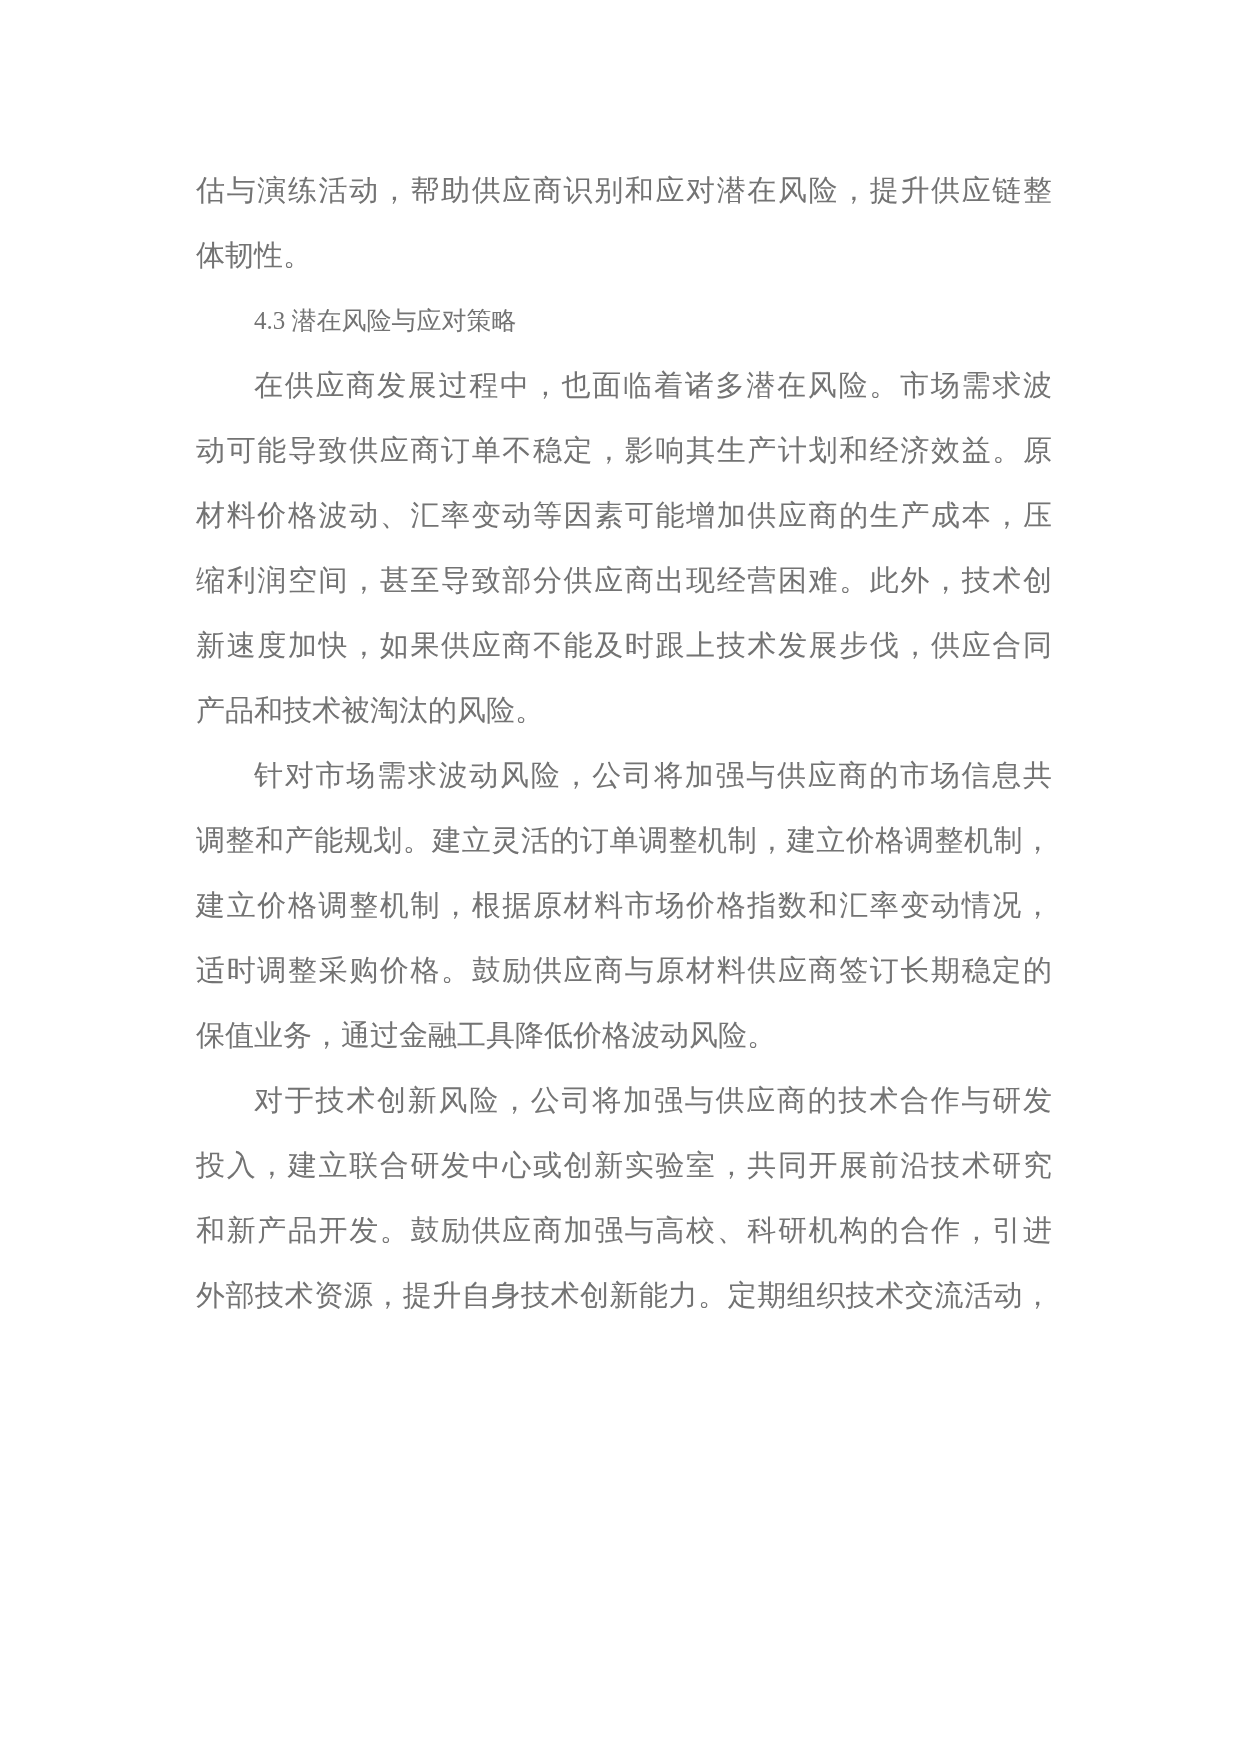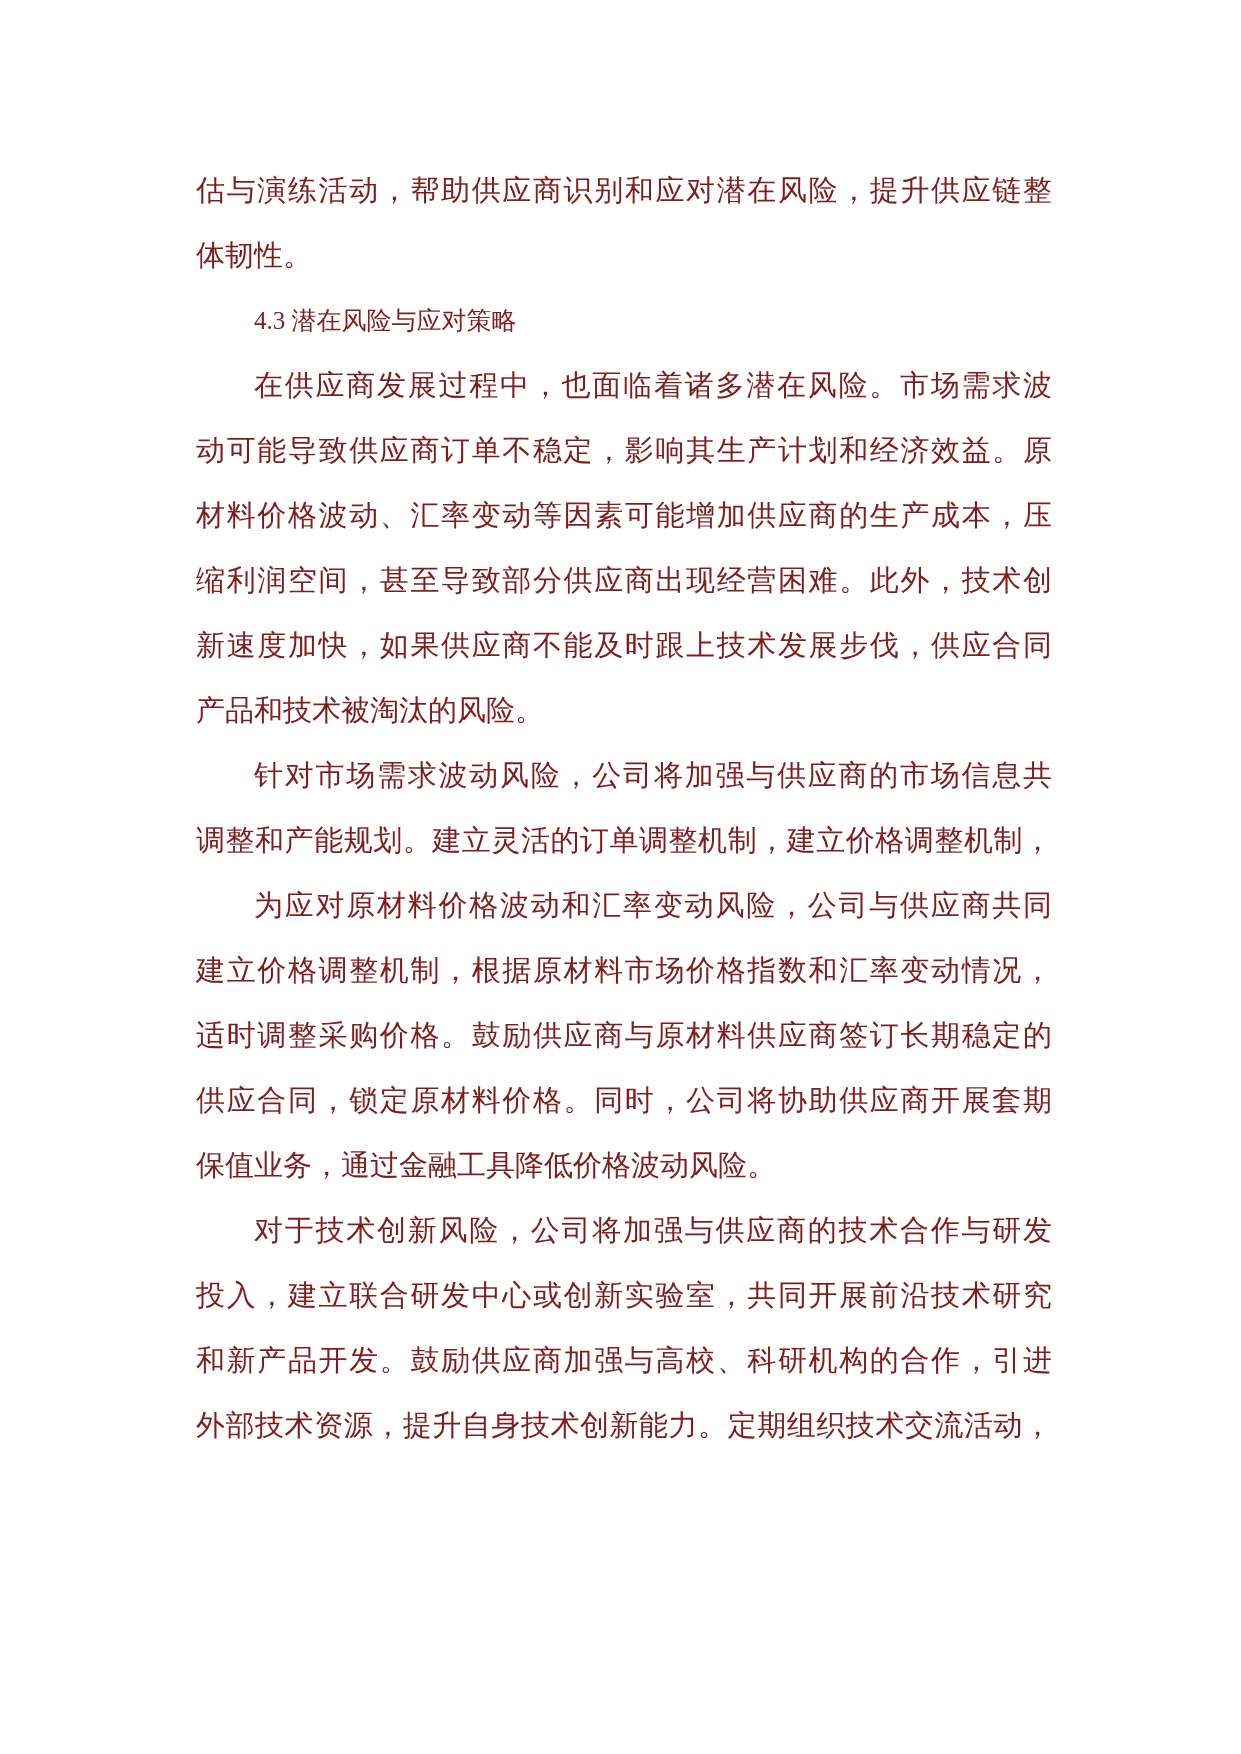--- a/index.html
+++ b/index.html
@@ -25,21 +25,21 @@
   .doc-body {
     position: absolute;
     left: 196px;
     top: 158px;
     width: 856px;
   }
   .line {
     height: 65px;
     line-height: 65px;
     font-size: 29px;
-    color: #7f1d1d;
+    color: #737373;
     text-align: left;
     white-space: normal;
   }
   .line.justify {
     text-align: justify;
     text-align-last: justify;
   }
   .line.indent {
     text-indent: 58px;
   }
@@ -56,23 +56,21 @@
       <div class="line">体韧性。</div>
       <div class="line indent heading">4.3 潜在风险与应对策略</div>
       <div class="line indent justify">在供应商发展过程中，也面临着诸多潜在风险。市场需求波</div>
       <div class="line justify">动可能导致供应商订单不稳定，影响其生产计划和经济效益。原</div>
       <div class="line justify">材料价格波动、汇率变动等因素可能增加供应商的生产成本，压</div>
       <div class="line justify">缩利润空间，甚至导致部分供应商出现经营困难。此外，技术创</div>
       <div class="line justify">新速度加快，如果供应商不能及时跟上技术发展步伐，供应合同</div>
       <div class="line">产品和技术被淘汰的风险。</div>
       <div class="line indent justify">针对市场需求波动风险，公司将加强与供应商的市场信息共</div>
       <div class="line justify">调整和产能规划。建立灵活的订单调整机制，建立价格调整机制，</div>
-      <div class="line indent justify">为应对原材料价格波动和汇率变动风险，公司与供应商共同</div>
       <div class="line justify">建立价格调整机制，根据原材料市场价格指数和汇率变动情况，</div>
       <div class="line justify">适时调整采购价格。鼓励供应商与原材料供应商签订长期稳定的</div>
-      <div class="line justify">供应合同，锁定原材料价格。同时，公司将协助供应商开展套期</div>
       <div class="line">保值业务，通过金融工具降低价格波动风险。</div>
       <div class="line indent justify">对于技术创新风险，公司将加强与供应商的技术合作与研发</div>
       <div class="line justify">投入，建立联合研发中心或创新实验室，共同开展前沿技术研究</div>
       <div class="line justify">和新产品开发。鼓励供应商加强与高校、科研机构的合作，引进</div>
       <div class="line justify">外部技术资源，提升自身技术创新能力。定期组织技术交流活动，</div>
     </div>
 </div>
 
 </body></html>

